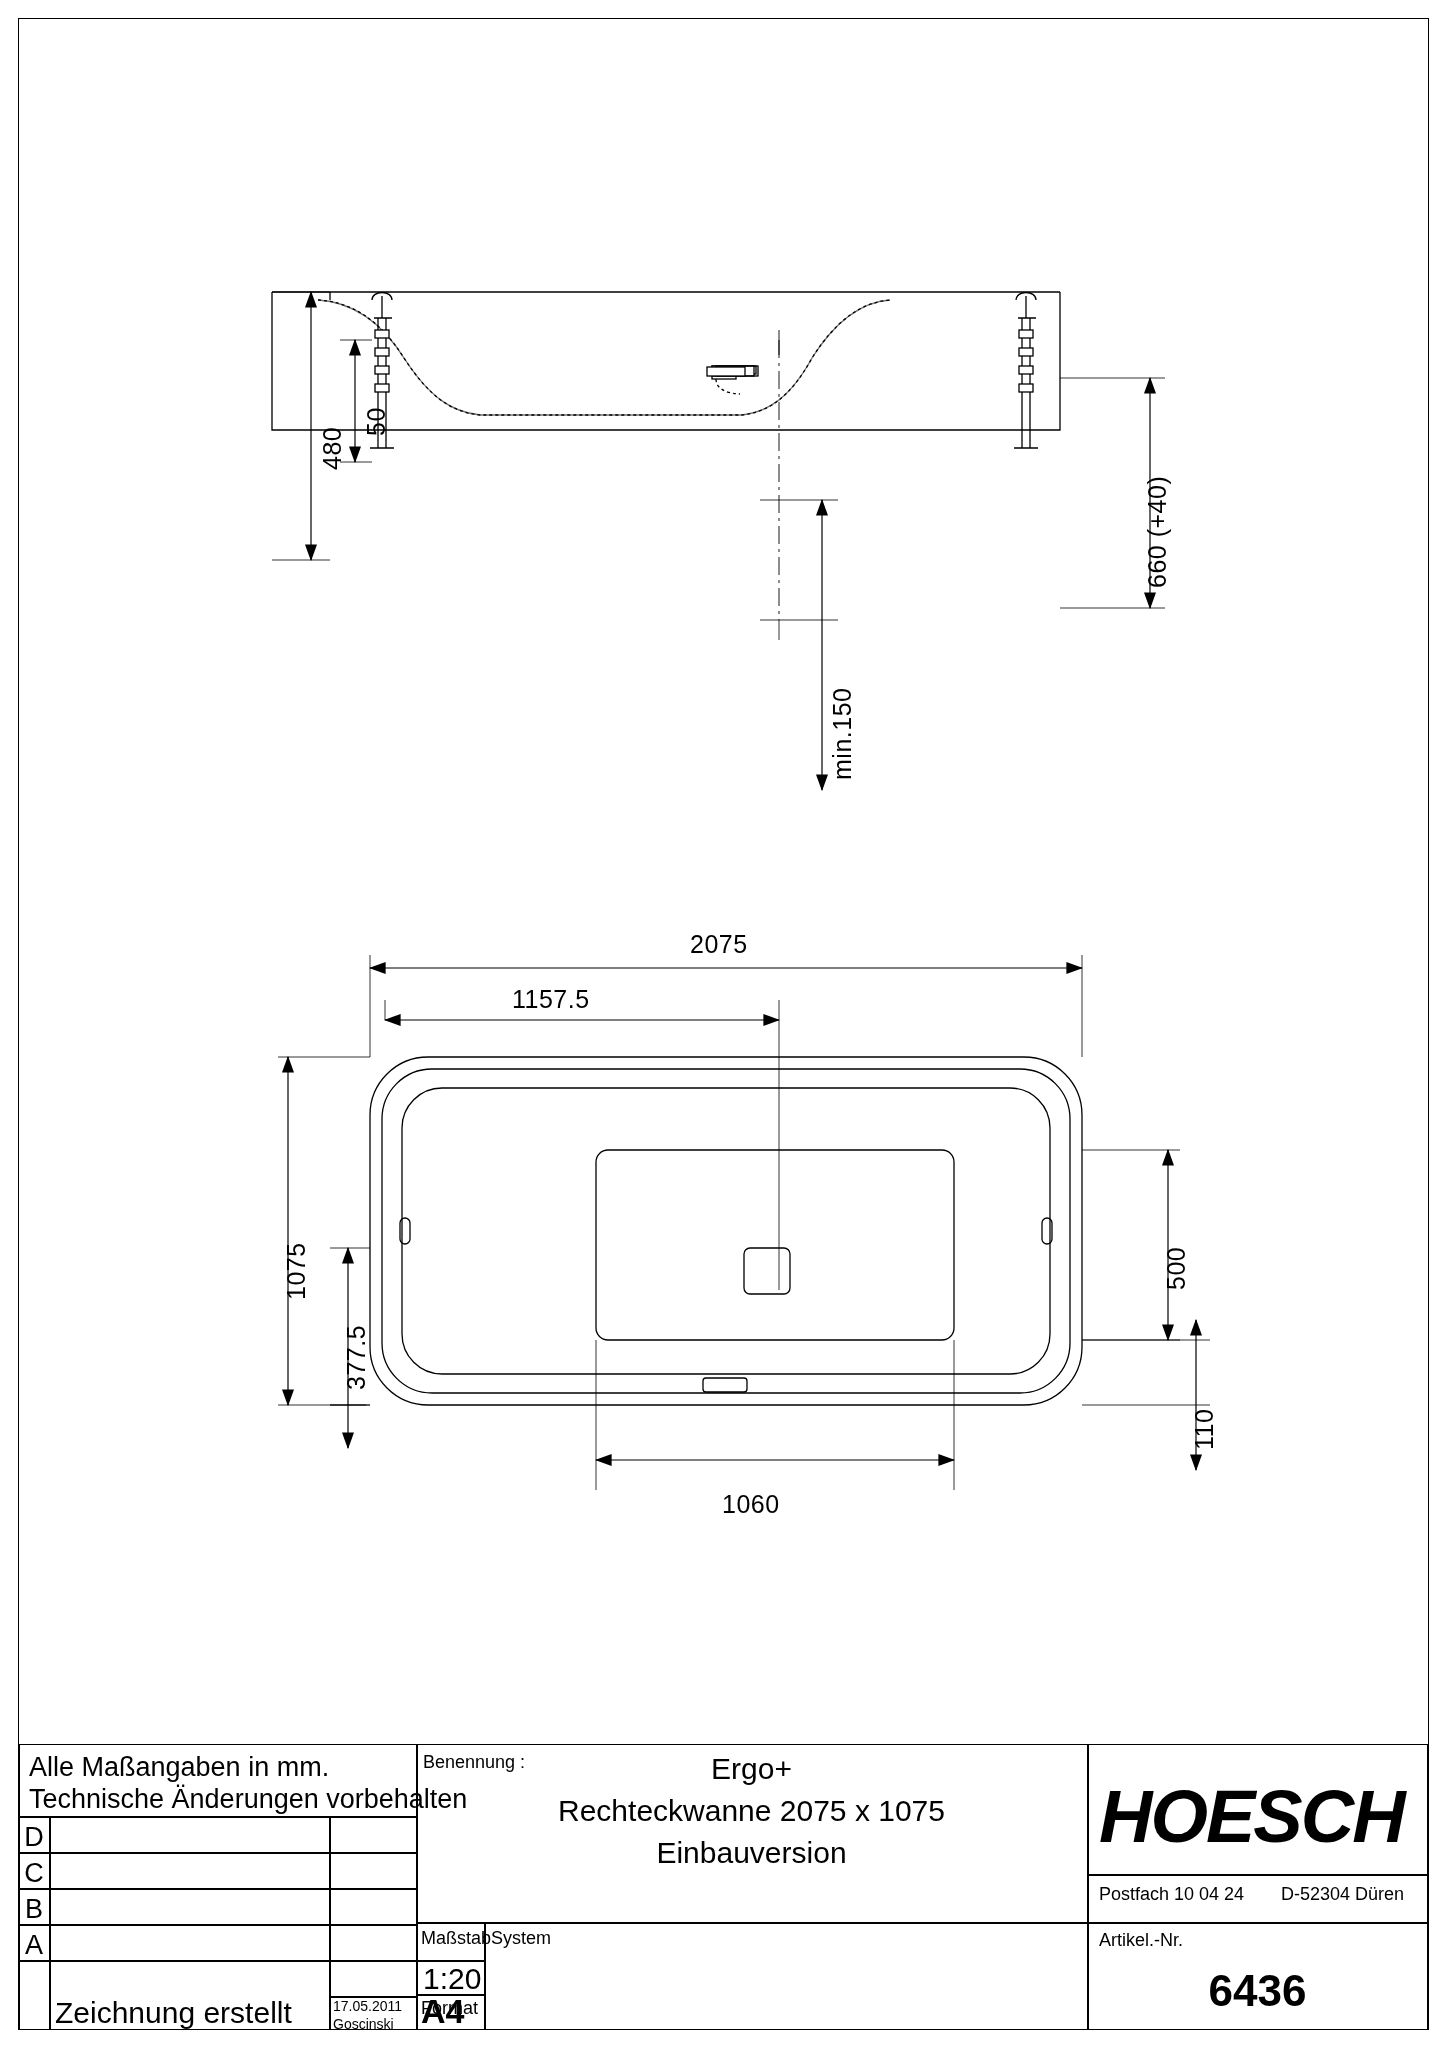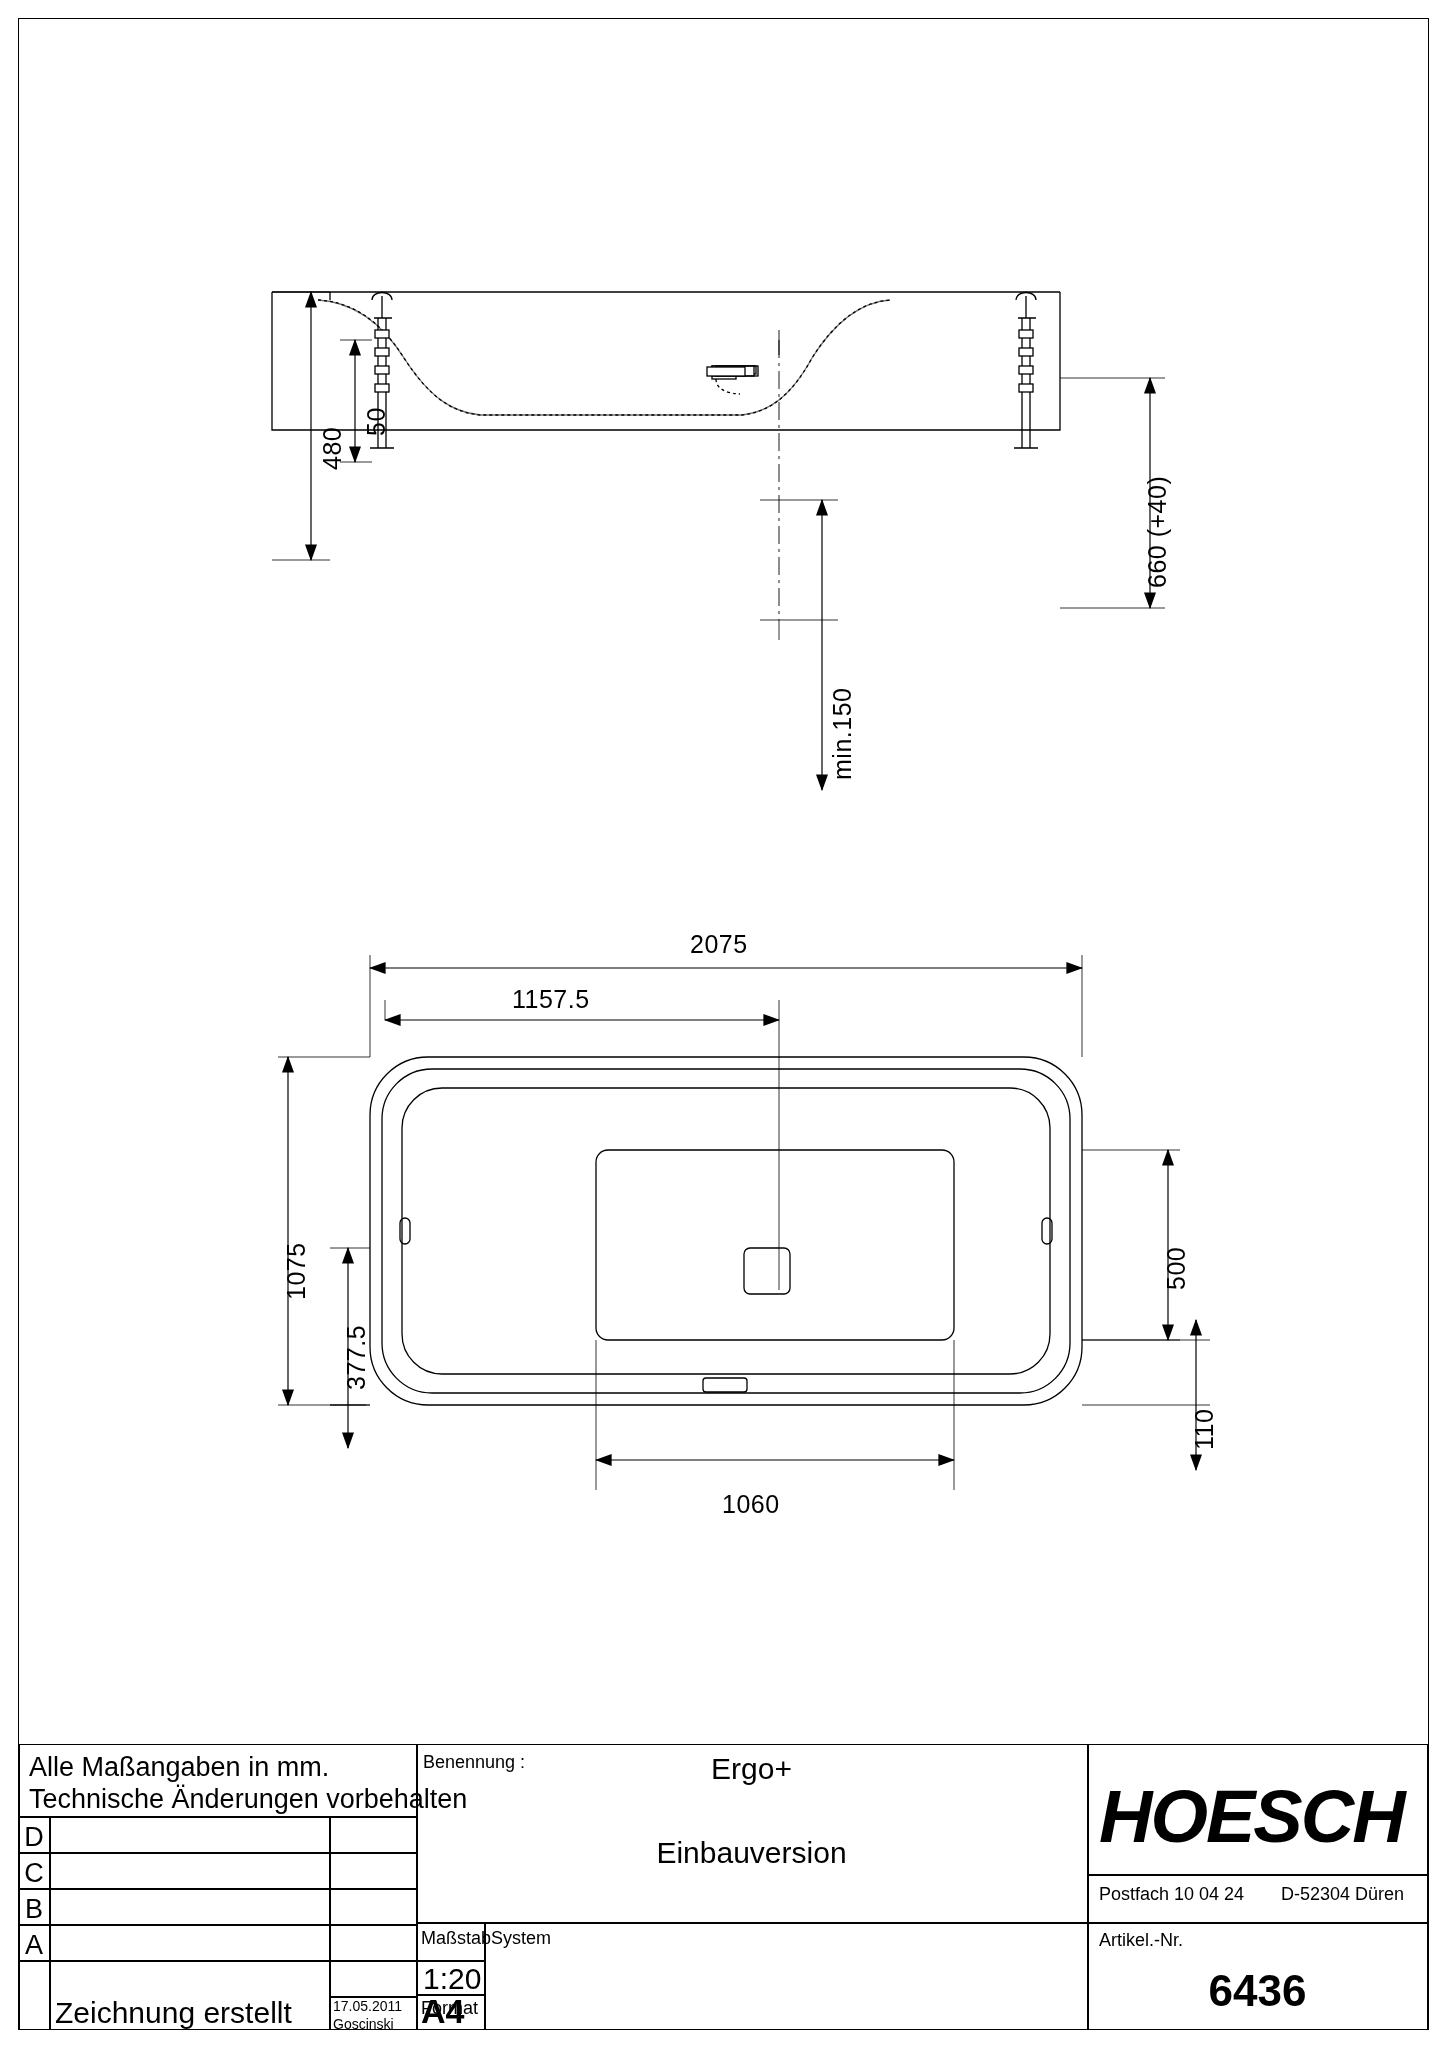--- a/index.html
+++ b/index.html
@@ -198,20 +198,21 @@
     <div class="t-mid center" style="left:0;top:114px;width:30px;">C</div>
     <div class="t-mid center" style="left:0;top:150px;width:30px;">B</div>
     <div class="t-mid center" style="left:0;top:186px;width:30px;">A</div>
 
     <div class="t-big" style="left:36px;top:252px;">Zeichnung erstellt</div>
     <div class="t-xsmall" style="left:314px;top:254px;">17.05.2011</div>
     <div class="t-xsmall" style="left:314px;top:272px;">Goscinski</div>
 
     <div class="t-small" style="left:404px;top:8px;">Benennung :</div>
     <div class="t-big center" style="left:397px;top:8px;width:671px;">Ergo+</div>
+    <div class="t-big center" style="left:397px;top:50px;width:671px;">Rechteckwanne 2075 x 1075</div>
     <div class="t-big center" style="left:397px;top:92px;width:671px;">Einbauversion</div>
 
     <div class="t-small" style="left:402px;top:184px;">Maßstab</div>
     <div class="t-big" style="left:404px;top:218px;">1:20</div>
     <div class="t-small" style="left:402px;top:254px;">Format</div>
     <div class="ln" style="left:397px;top:250px;width:68px;height:1.5px;"></div>
     <div class="t-huge" style="left:402px;top:248px;font-size:34px;">A4</div>
     <div class="t-small" style="left:472px;top:184px;">System</div>
 
     <div class="hoesch" style="left:1080px;top:30px;">HOESCH</div>

